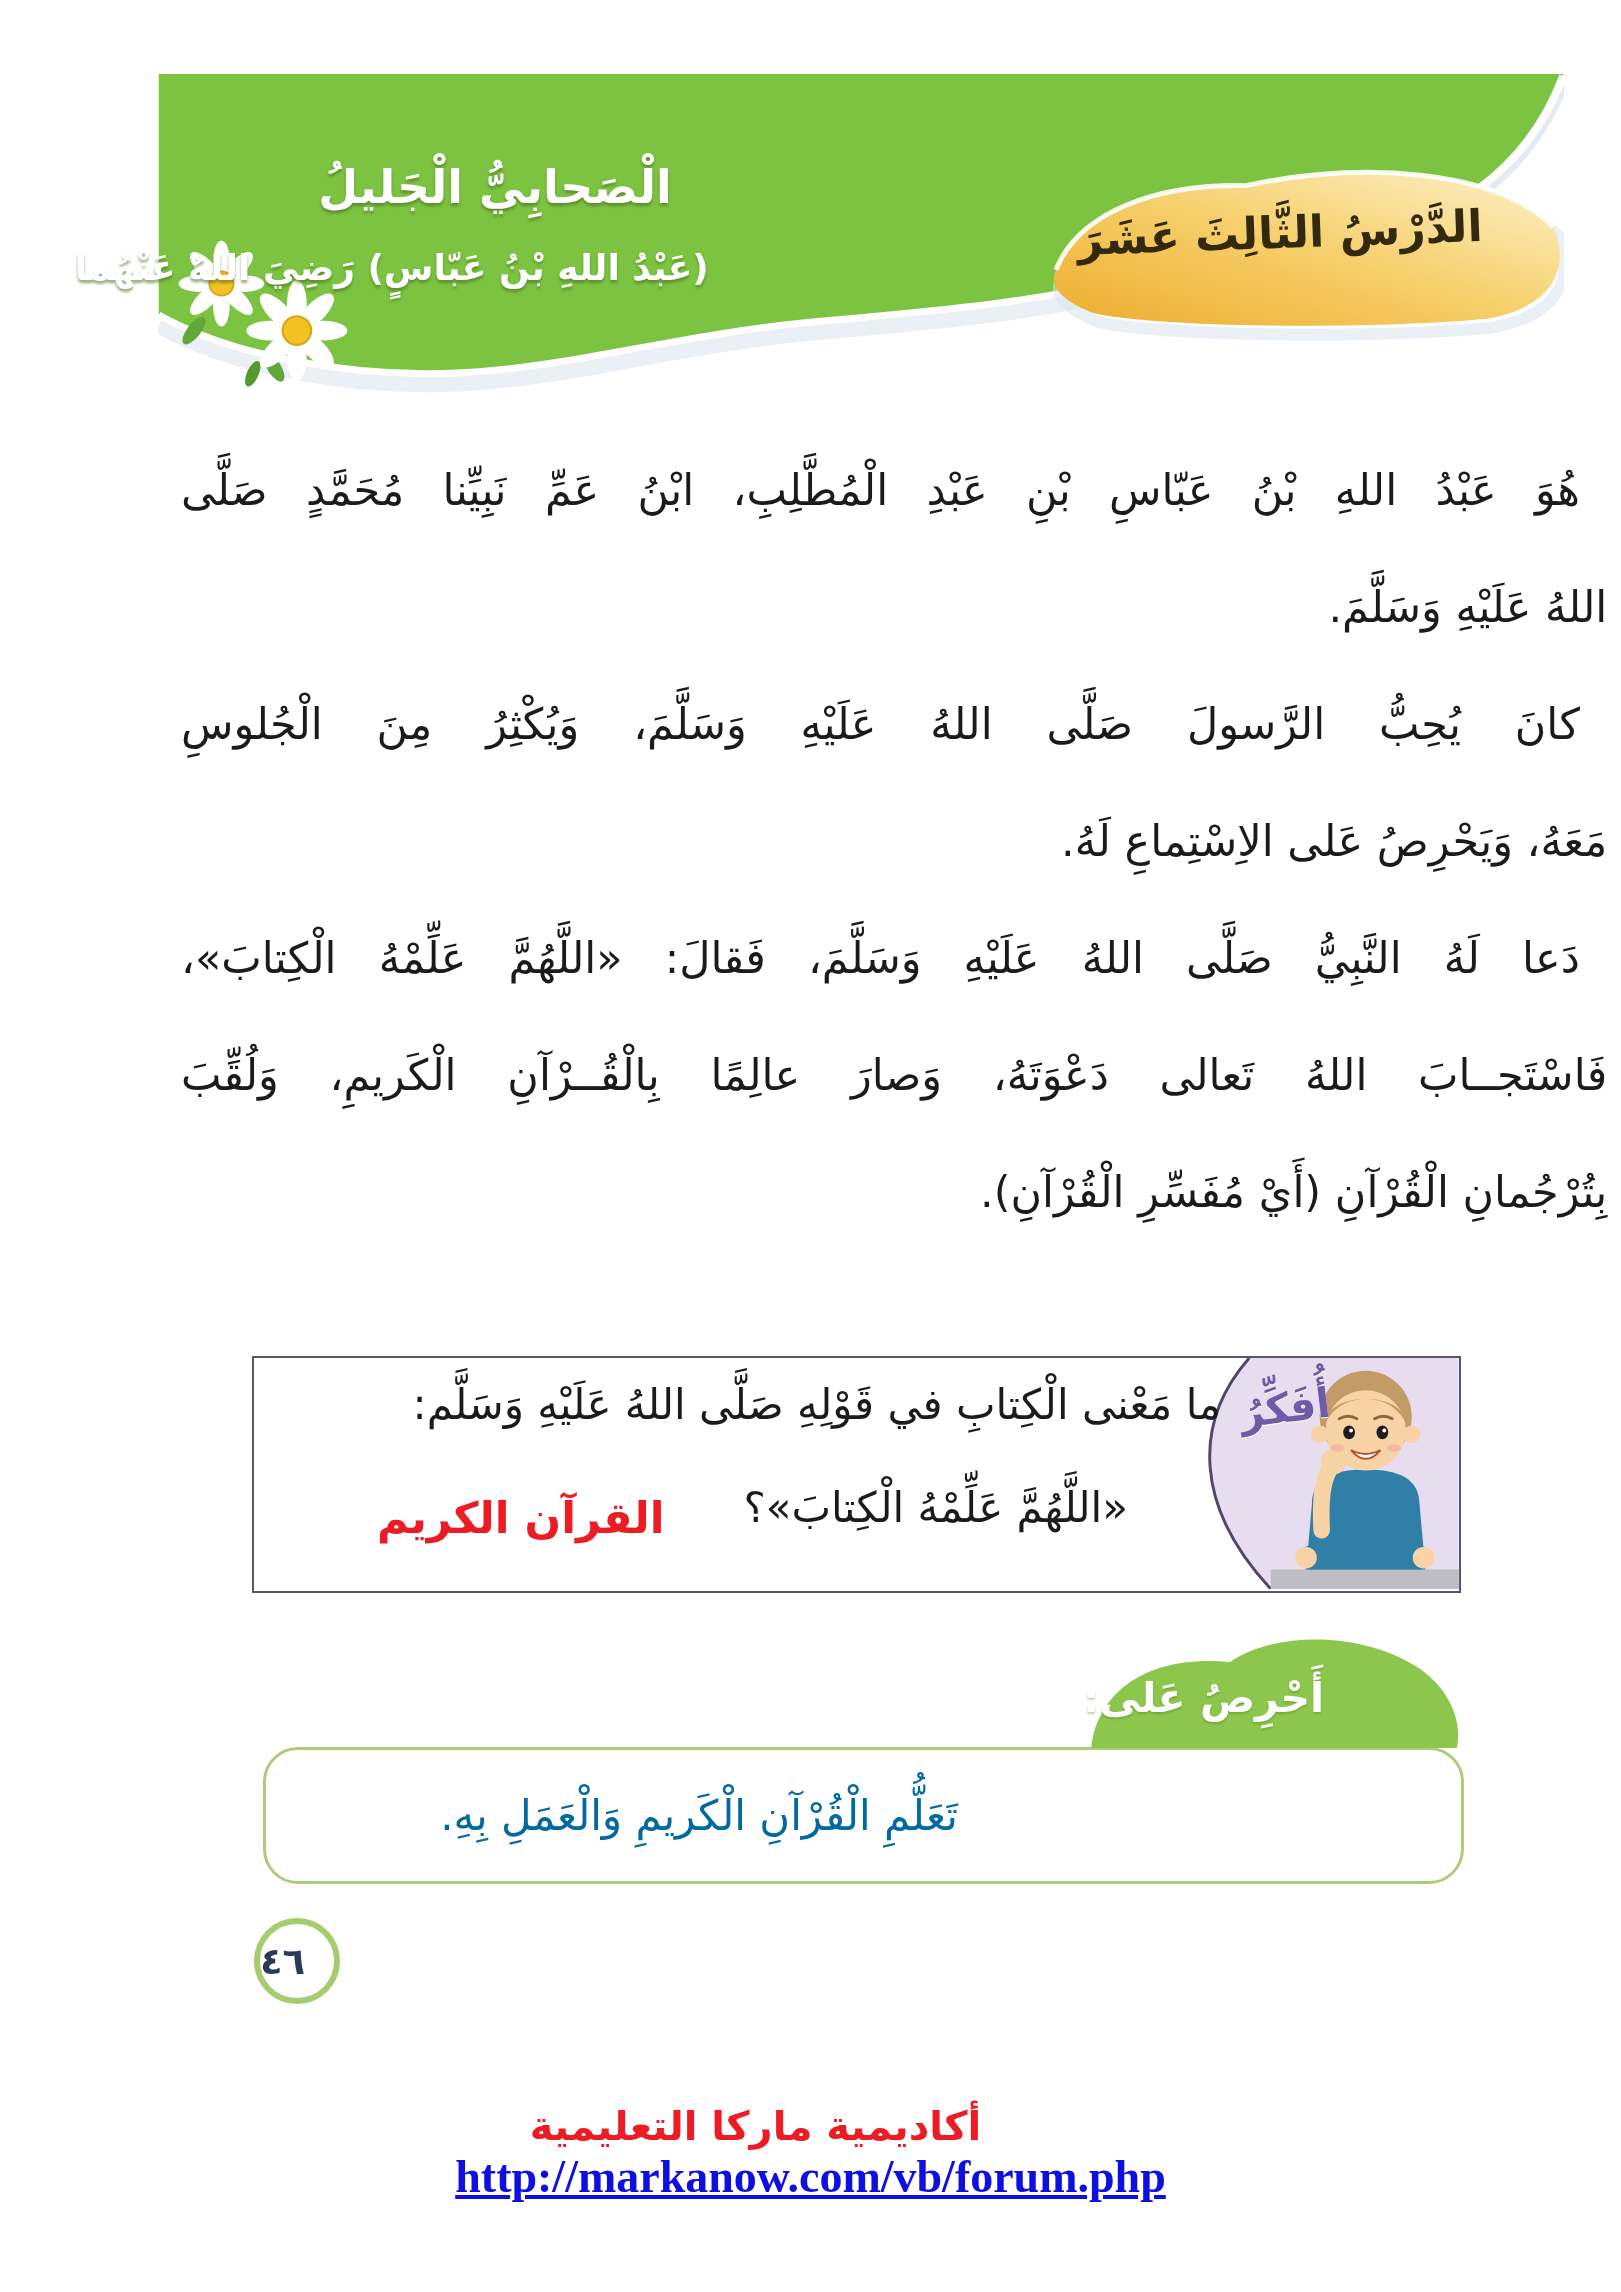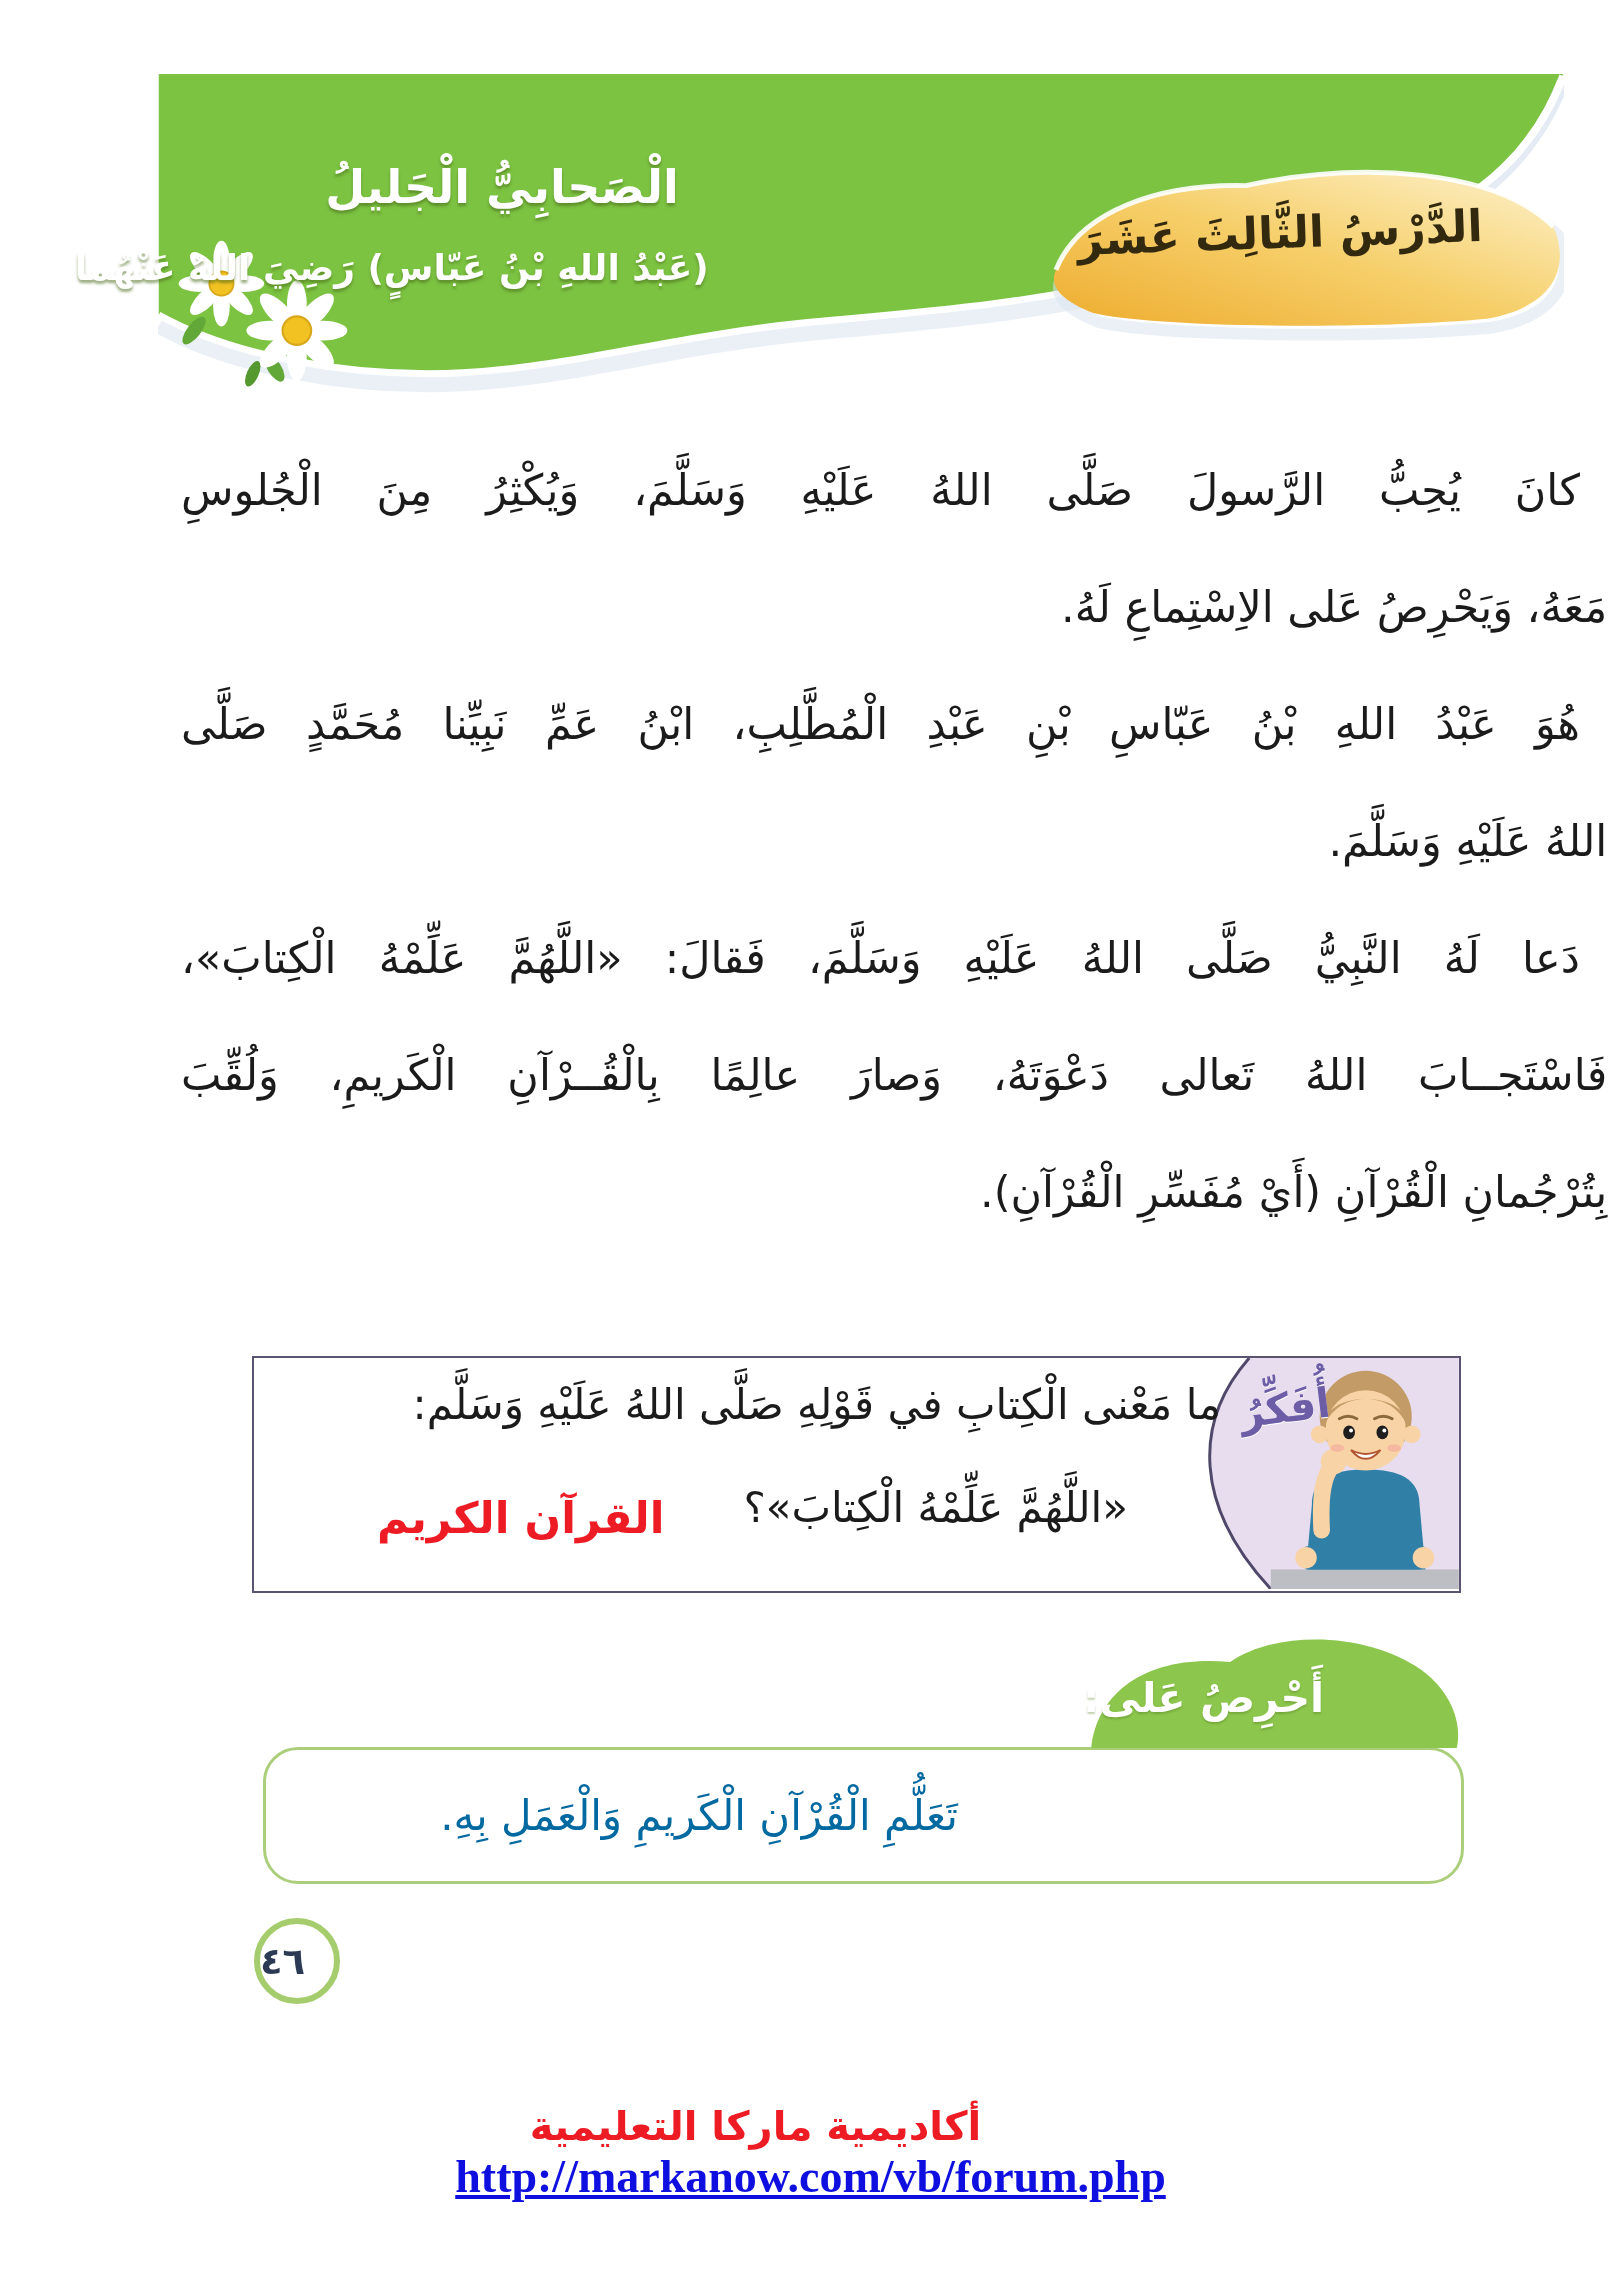--- a/index.html
+++ b/index.html
@@ -6,21 +6,21 @@
   html,body { margin:0; padding:0; }
   body {
     width:1621px; height:2293px; position:relative; background:#ffffff;
     font-family:"DejaVu Sans", sans-serif; direction:rtl; overflow:hidden;
     color:#1b1b1b;
   }
   
   .banner { position:absolute; left:158px; top:74px; width:1406px; height:333px; }
   .banner svg { position:absolute; left:0; top:0; }
   .banner-title {
-    position:absolute; left:116px; top:86px; width:456px; text-align:center;
+    position:absolute; left:109px; top:86px; width:456px; text-align:center;
     font-size:46px; font-weight:bold; color:#ffffff;
     text-shadow:0 2.9px 2.9px rgba(72,106,25,.55);
   }
   .banner-subtitle {
     position:absolute; left:11.8px; top:173px; width:539px; text-align:center;
     font-size:36px; font-weight:bold; color:#ffffff;
     text-shadow:0 2.9px 2.9px rgba(72,106,25,.55); white-space:nowrap;
   }
   .lesson-badge-label {
     position:absolute; left:916px; top:133px; width:412px; text-align:center;
@@ -136,26 +136,26 @@
       <use href="#daisy" transform="translate(141,262) scale(1.12)"></use>
     </g>
   </svg>
   <div class="banner-title">الْصَحابِيُّ الْجَليلُ</div>
   <div class="banner-subtitle">(عَبْدُ اللهِ بْنُ عَبّاسٍ) رَضِيَ اللهُ عَنْهُما</div>
   <div class="lesson-badge-label">الدَّرْسُ الثَّالِثَ عَشَرَ</div>
 </div>
 
 <div class="body-text">
   <div>
+    <div class="line full indent">هُوَ عَبْدُ اللهِ بْنُ عَبّاسِ بْنِ عَبْدِ الْمُطَّلِبِ، ابْنُ عَمِّ نَبِيِّنا مُحَمَّدٍ صَلَّى</div>
+    <div class="line end">اللهُ عَلَيْهِ وَسَلَّمَ.</div>
+  </div>
+  <div>
     <div class="line full indent">كانَ يُحِبُّ الرَّسولَ صَلَّى اللهُ عَلَيْهِ وَسَلَّمَ، وَيُكْثِرُ مِنَ الْجُلوسِ</div>
     <div class="line end">مَعَهُ، وَيَحْرِصُ عَلى الاِسْتِماعِ لَهُ.</div>
-  </div>
-  <div>
-    <div class="line full indent">هُوَ عَبْدُ اللهِ بْنُ عَبّاسِ بْنِ عَبْدِ الْمُطَّلِبِ، ابْنُ عَمِّ نَبِيِّنا مُحَمَّدٍ صَلَّى</div>
-    <div class="line end">اللهُ عَلَيْهِ وَسَلَّمَ.</div>
   </div>
   <div>
     <div class="line full indent">دَعا لَهُ النَّبِيُّ صَلَّى اللهُ عَلَيْهِ وَسَلَّمَ، فَقالَ: «اللَّهُمَّ عَلِّمْهُ الْكِتابَ»،</div>
     <div class="line full">فَاسْتَجــابَ اللهُ تَعالى دَعْوَتَهُ، وَصارَ عالِمًا بِالْقُــرْآنِ الْكَريمِ، وَلُقِّبَ</div>
     <div class="line end">بِتُرْجُمانِ الْقُرْآنِ (أَيْ مُفَسِّرِ الْقُرْآنِ).</div>
   </div>
 </div>
 
 <div class="think-box">
   <div class="think-panel">

